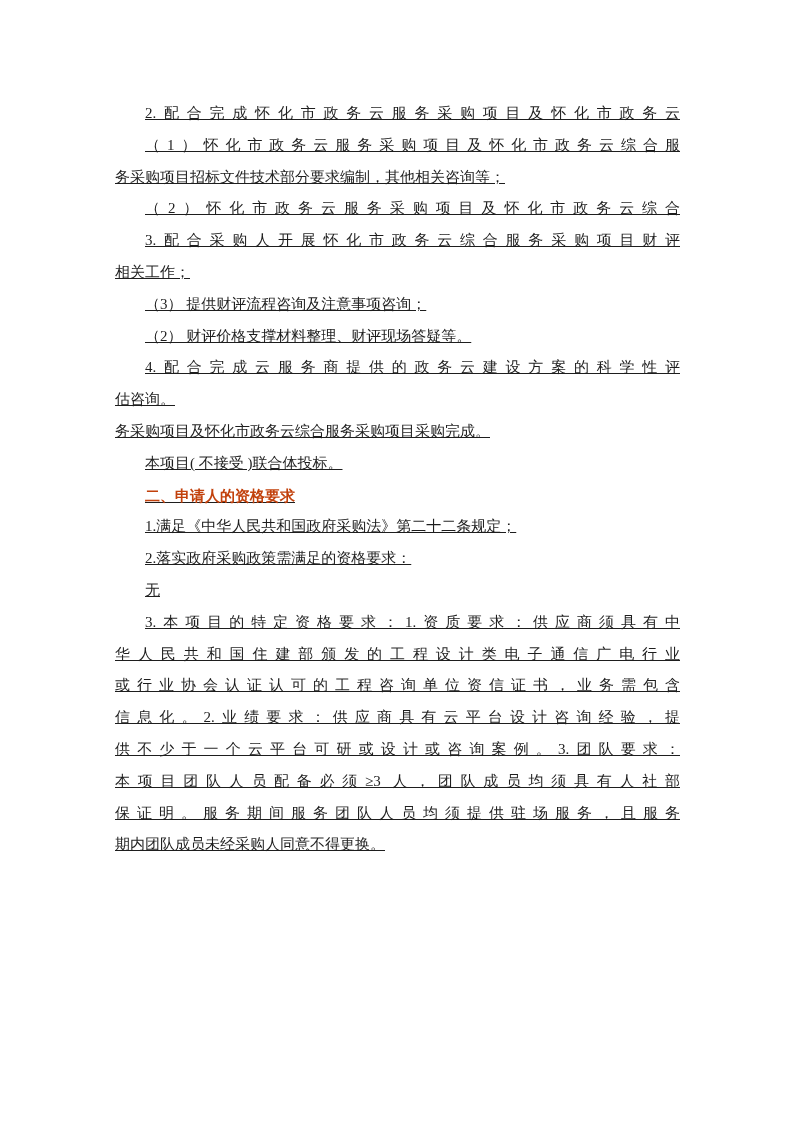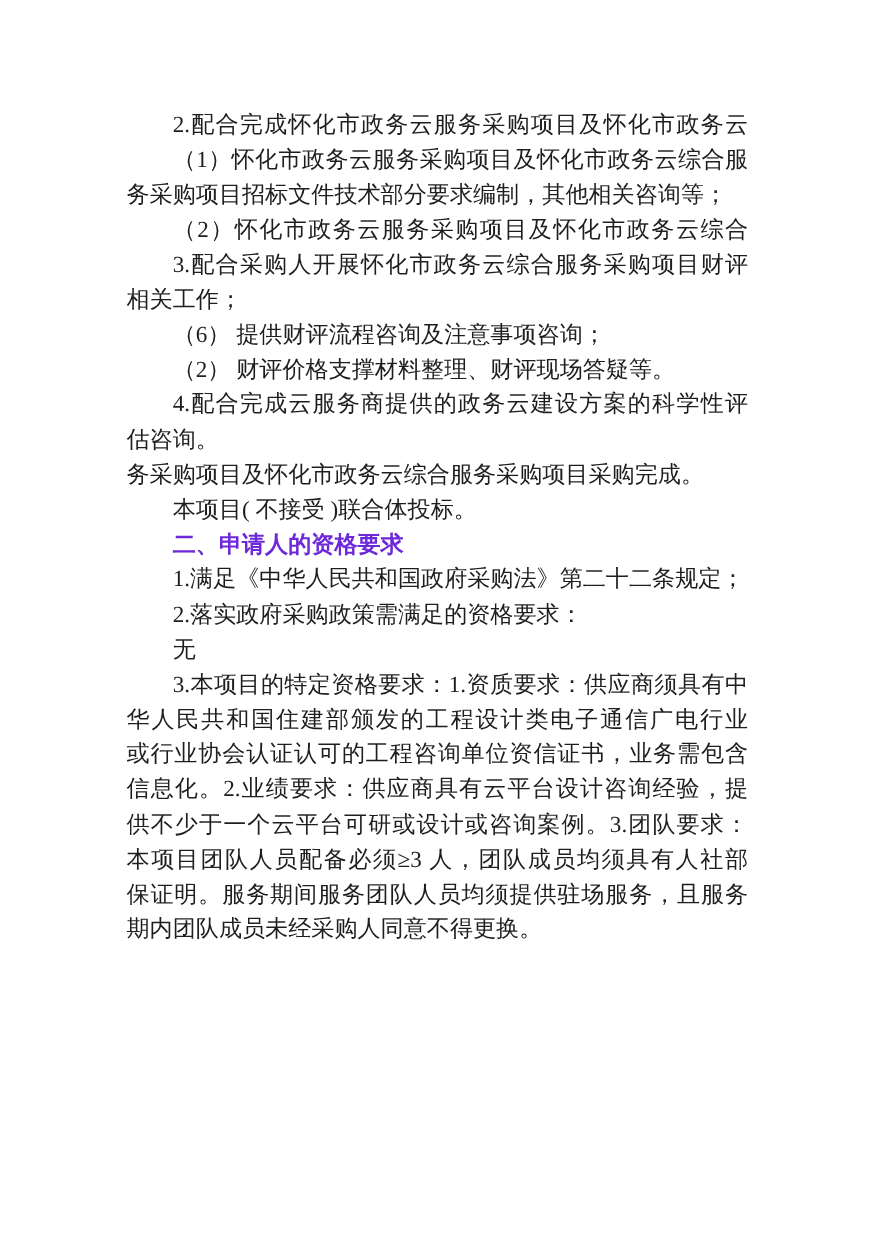--- a/index.html
+++ b/index.html
@@ -13,55 +13,56 @@
     height: 1122px;
     background: #ffffff;
     overflow: hidden;
     font-family: "Liberation Serif", "DejaVu Serif", serif;
   }
   .doc {
     position: absolute;
     left: 115px;
     top: 98px;
     width: 565px;
-    font-size: 21px;
+    font-size: 15px;
     line-height: 31.8px;
     color: #1e1e1e;
     letter-spacing: 0;
+    text-decoration: underline;
   }
   .line {
     text-align: justify;
     text-justify: inter-character;
     min-height: 31.8px;
   }
   .line.indent {
     text-indent: 2em;
   }
   .line.j {
     
     text-align-last: justify;
   }
   .line.heading {
     font-family: "Liberation Sans", "DejaVu Sans", sans-serif;
     font-weight: 700;
-    color: #6d28d9;
+    color: #c2410c;
   }
 </style>
 </head>
 <body>
 
 <div class="page">
   <div class="doc" id="doc-text">
       <div class="line indent j">2.配合完成怀化市政务云服务采购项目及怀化市政务云</div>
       <div class="line indent j">（1）怀化市政务云服务采购项目及怀化市政务云综合服</div>
       <div class="line">务采购项目招标文件技术部分要求编制，其他相关咨询等；</div>
       <div class="line indent j">（2）怀化市政务云服务采购项目及怀化市政务云综合</div>
       <div class="line indent j">3.配合采购人开展怀化市政务云综合服务采购项目财评</div>
       <div class="line">相关工作；</div>
-      <div class="line indent">（6） 提供财评流程咨询及注意事项咨询；</div>
+      <div class="line indent">（3） 提供财评流程咨询及注意事项咨询；</div>
       <div class="line indent">（2） 财评价格支撑材料整理、财评现场答疑等。</div>
       <div class="line indent j">4.配合完成云服务商提供的政务云建设方案的科学性评</div>
       <div class="line">估咨询。</div>
       <div class="line">务采购项目及怀化市政务云综合服务采购项目采购完成。</div>
       <div class="line indent">本项目( 不接受 )联合体投标。</div>
       <div class="line indent heading">二、申请人的资格要求</div>
       <div class="line indent">1.满足《中华人民共和国政府采购法》第二十二条规定；</div>
       <div class="line indent">2.落实政府采购政策需满足的资格要求：</div>
       <div class="line indent">无</div>
       <div class="line indent j">3.本项目的特定资格要求：1.资质要求：供应商须具有中</div>

